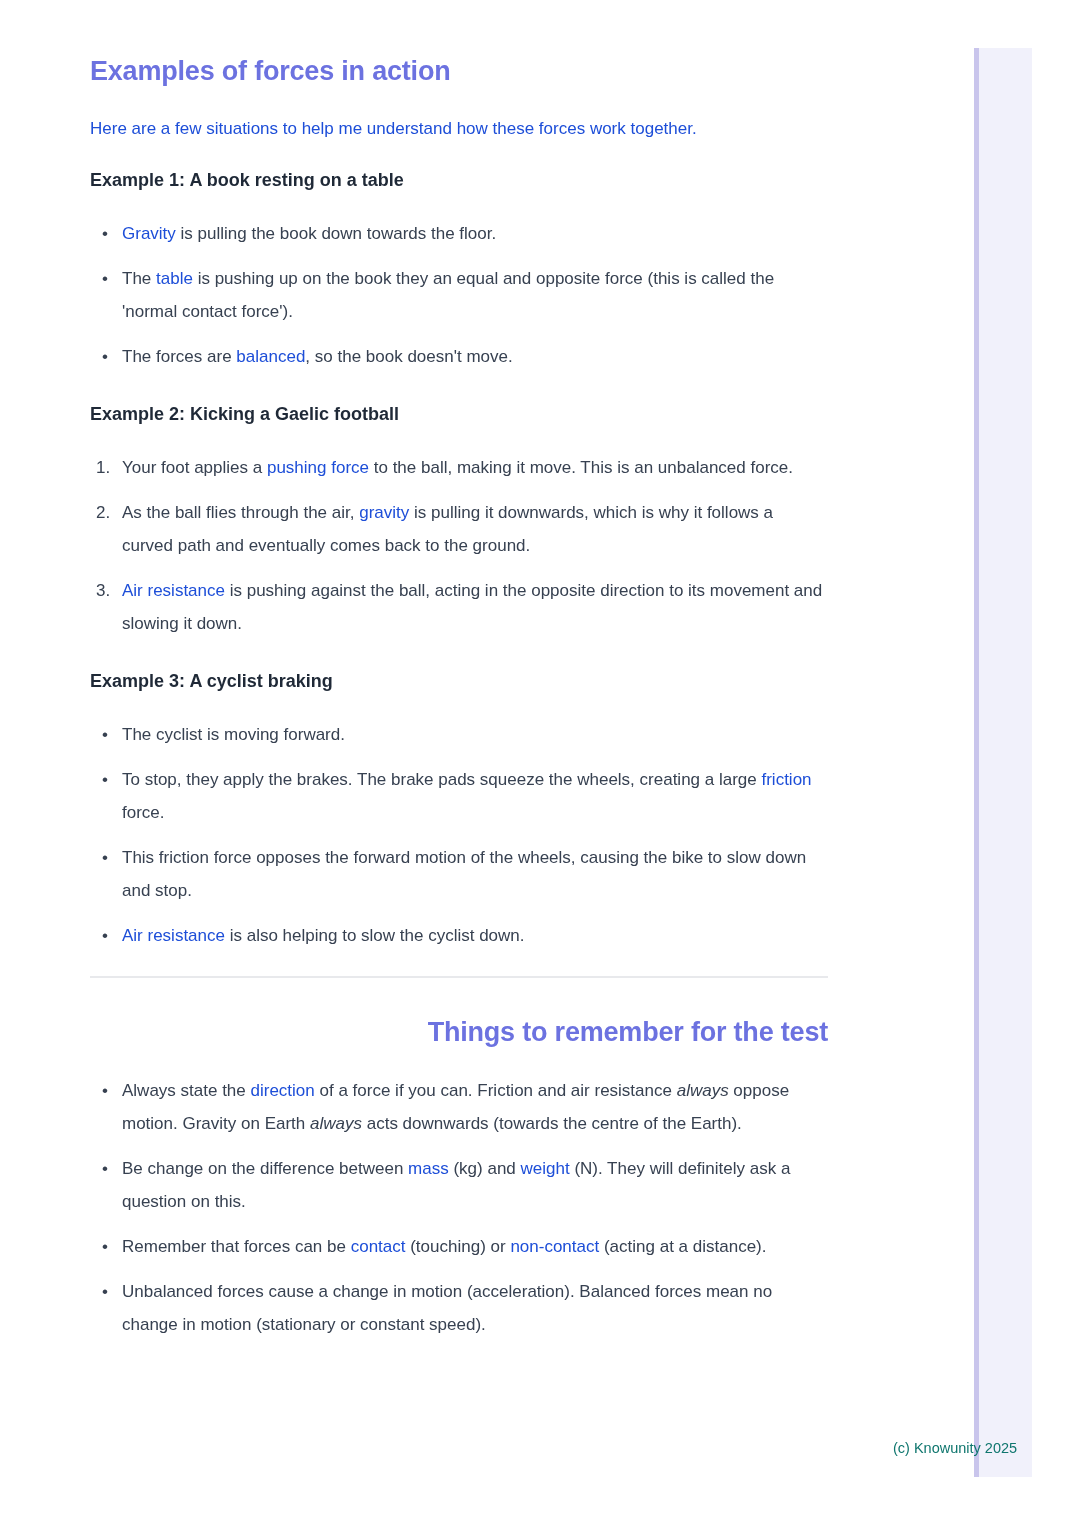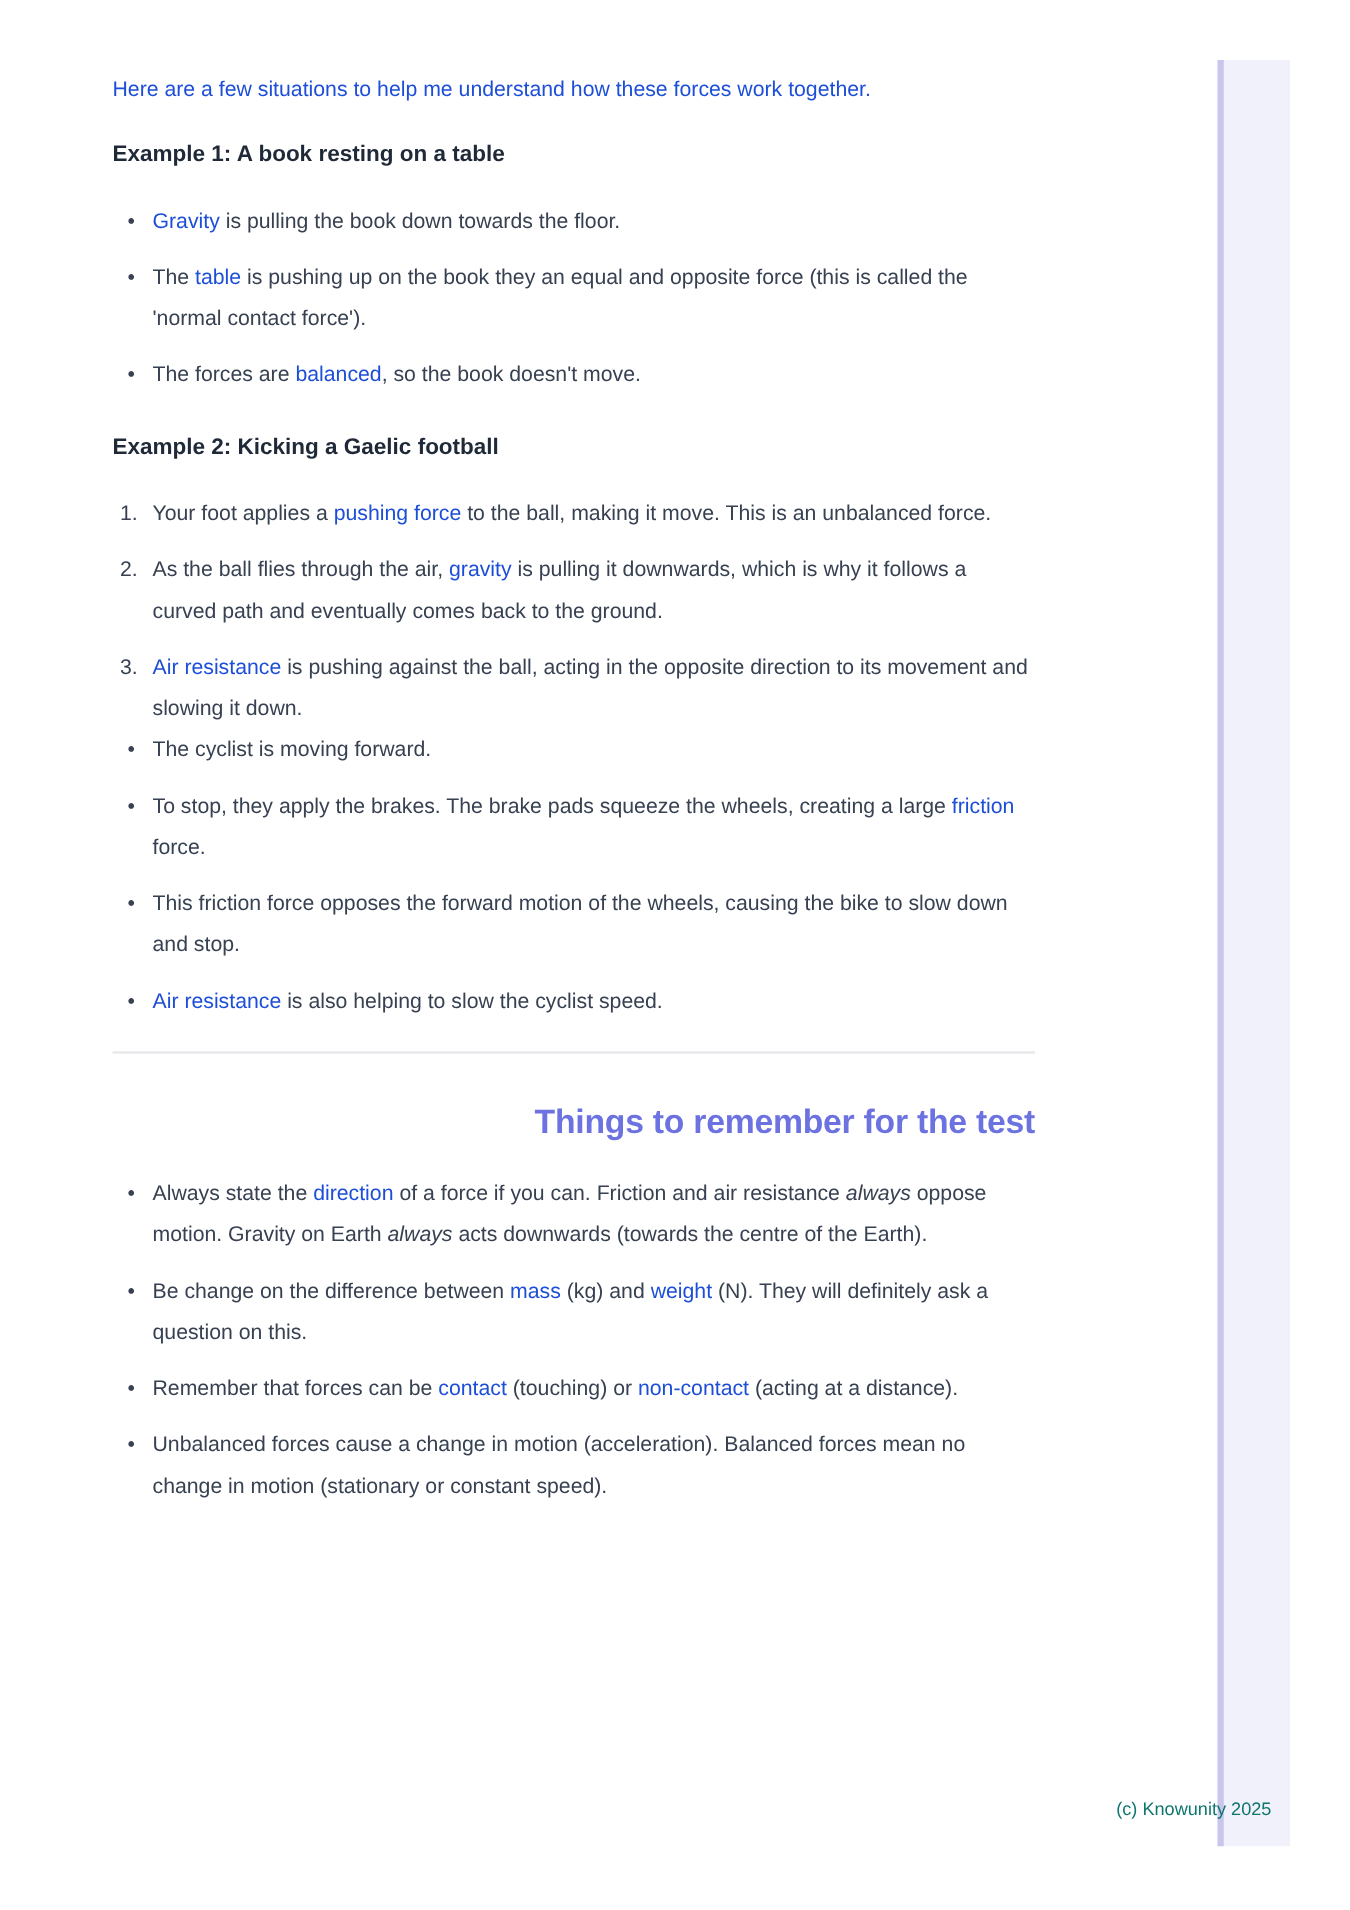--- a/index.html
+++ b/index.html
@@ -69,20 +69,21 @@
 <body>
 
 <div class="page">
 
   <div class="edge-panel"></div>
 
   <div class="watermark">(c) Knowunity 2025</div>
 
   <div class="content">
 
+    <h1 class="sec-title">Examples of forces in action</h1>
 
     <p class="intro">Here are a few situations to help me understand how these forces work together.</p>
 
     <h3 class="ex-title" style="margin-top:0;">Example 1: A book resting on a table</h3>
     <div class="list">
         <div class="li bullet">
           <span class="marker">•</span>
           <div class="li-text"><span class="b">Gravity</span><span> is pulling the book down towards the floor.</span></div>
         </div>
         <div class="li bullet">
@@ -104,36 +105,37 @@
         <div class="li number">
           <span class="marker">2.</span>
           <div class="li-text"><span>As the ball flies through the air, </span><span class="b">gravity</span><span> is pulling it downwards, which is why it follows a curved path and eventually comes back to the ground.</span></div>
         </div>
         <div class="li number">
           <span class="marker">3.</span>
           <div class="li-text"><span class="b">Air resistance</span><span> is pushing against the ball, acting in the opposite direction to its movement and slowing it down.</span></div>
         </div>
       </div>
 
+    <h3 class="ex-title">Example 3: A cyclist braking</h3>
     <div class="list">
         <div class="li bullet">
           <span class="marker">•</span>
           <div class="li-text"><span>The cyclist is moving forward.</span></div>
         </div>
         <div class="li bullet">
           <span class="marker">•</span>
           <div class="li-text"><span>To stop, they apply the brakes. The brake pads squeeze the wheels, creating a large </span><span class="b">friction</span><span> force.</span></div>
         </div>
         <div class="li bullet">
           <span class="marker">•</span>
           <div class="li-text"><span>This friction force opposes the forward motion of the wheels, causing the bike to slow down and stop.</span></div>
         </div>
         <div class="li bullet">
           <span class="marker">•</span>
-          <div class="li-text"><span class="b">Air resistance</span><span> is also helping to slow the cyclist speed.</span></div>
+          <div class="li-text"><span class="b">Air resistance</span><span> is also helping to slow the cyclist down.</span></div>
         </div>
       </div>
 
     <hr class="divider">
 
     <h2 class="sec-title remember-head">Things to remember for the test</h2>
     <div class="list">
         <div class="li bullet">
           <span class="marker">•</span>
           <div class="li-text"><span>Always state the </span><span class="b">direction</span><span> of a force if you can. Friction and air resistance </span><span class="i">always</span><span> oppose motion. Gravity on Earth </span><span class="i">always</span><span> acts downwards (towards the centre of the Earth).</span></div>

